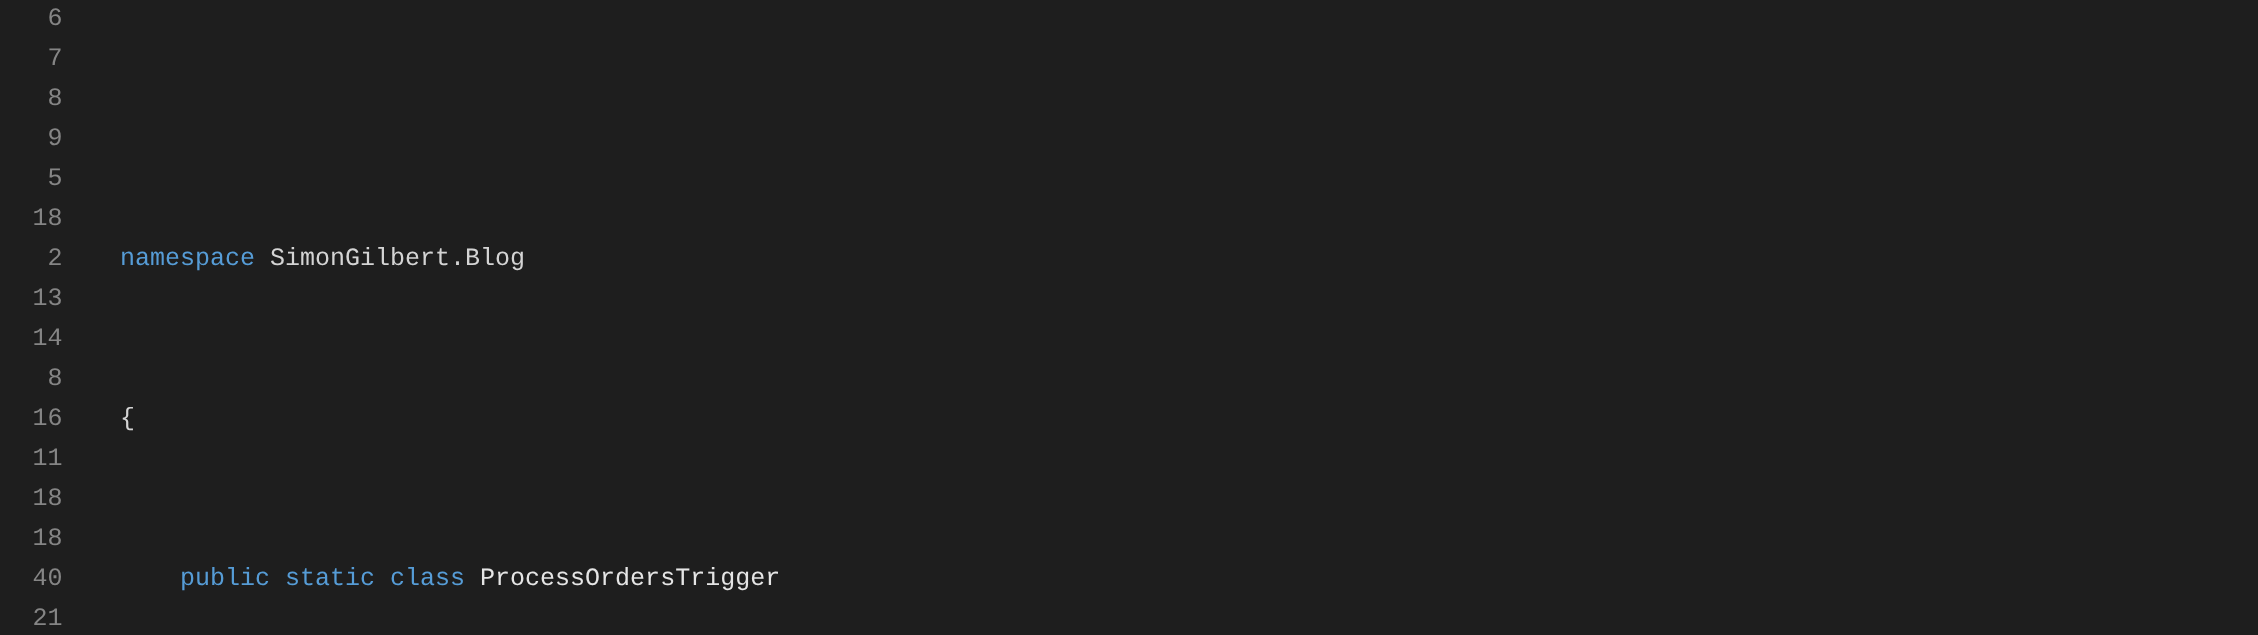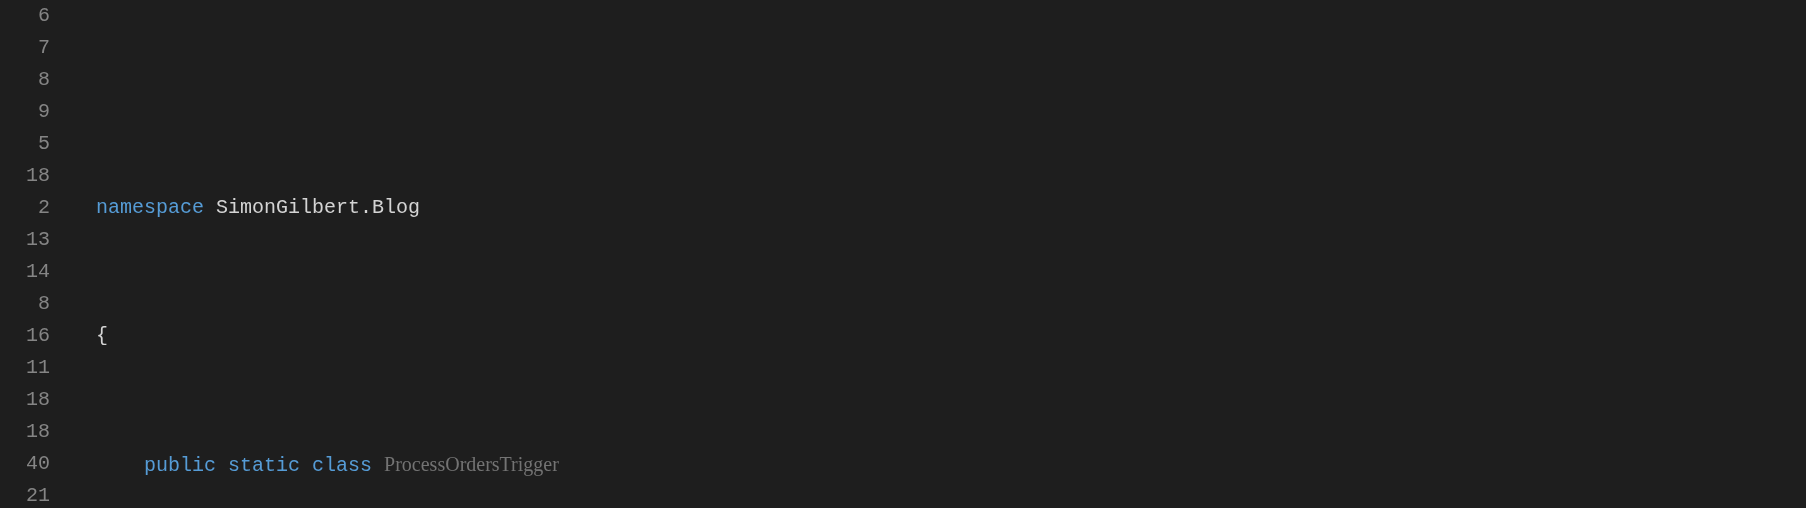--- a/index.html
+++ b/index.html
@@ -37,21 +37,21 @@
       padding-left: 28px;
       white-space: pre;
       font-size: 20px;
     }
     .code .line {
       height: 32px;
       line-height: 32px;
     }
     .c-keyword { color: #569cd6; }
     .c-namespace { color: #d4d4d4; }
-    .c-class { color: #737373; font-family: Liberation Serif, serif; }
+    .c-class { color: #e5e5e5; }
     .c-punct { color: #d4d4d4; }
   </style>
 </head>
 <body>
 
 <div class="editor">
   <div class="gutter">
     <div class="line">6</div>
     <div class="line">7</div>
     <div class="line">8</div>

